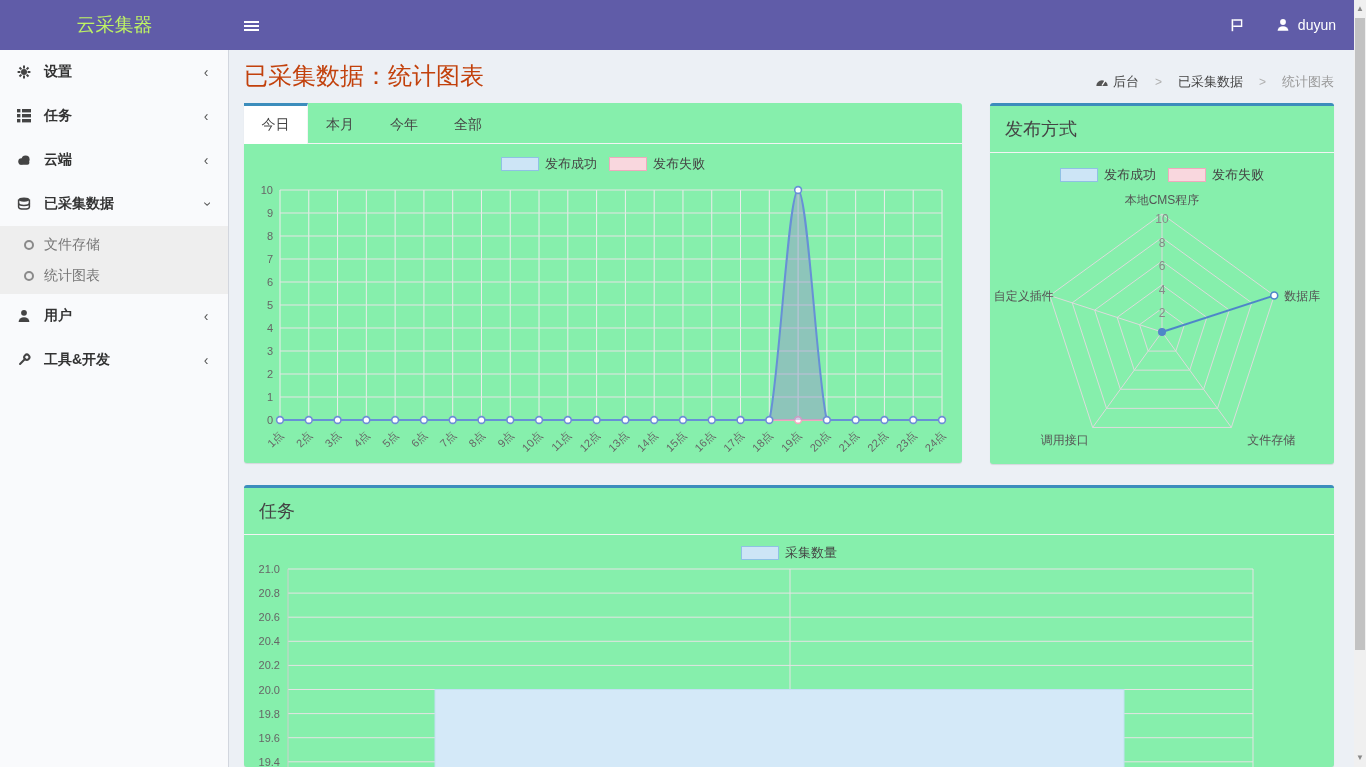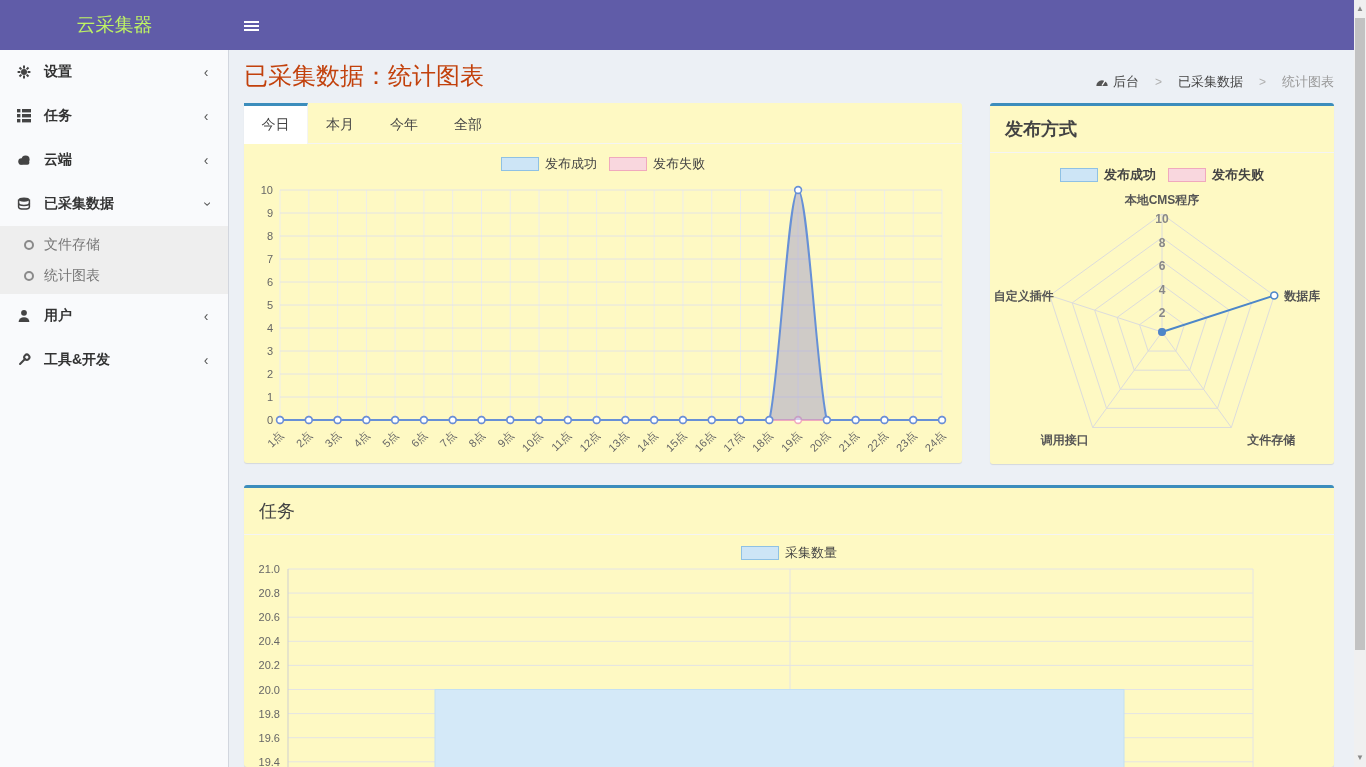--- a/index.html
+++ b/index.html
@@ -26,24 +26,24 @@
   .ring { width:10px; height:10px; border:2px solid #8a8a8a; border-radius:50%; margin-right:10px; }
 
   
   .page-title { position:absolute; left:244px; top:60px; font-size:24px; color:#c2410c; font-weight:normal; }
   .breadcrumb { position:absolute; right:32px; top:73px; display:flex; align-items:center; gap:16px; font-size:13px; }
   .breadcrumb .bc { color:#444; cursor:pointer; display:flex; align-items:center; gap:4px; }
   .breadcrumb .bc.current { color:#999; cursor:default; }
   .breadcrumb .sep { color:#b0b0b0; font-size:12px; }
 
   
-  .box { position:absolute; background:#fef9c3; box-shadow:0 1px 1px rgba(0,0,0,0.1); border-radius:3px; }
+  .box { position:absolute; background:#86efac; box-shadow:0 1px 1px rgba(0,0,0,0.1); border-radius:3px; }
   .box.accent { border-top:3px solid #3c8dbc; }
   #box-tabs  { left:244px; top:103px; width:718px; height:360px; }
-  #box-radar { left:990px; top:103px; width:344px; height:361px;font-weight:bold; }
+  #box-radar { left:990px; top:103px; width:344px; height:361px; }
   #box-tasks { left:244px; top:485px; width:1090px; height:282px; overflow:hidden; }
   .box-header { padding:11px 15px; font-size:18px; color:#444; border-bottom:1px solid #f4f4f4; }
 
   
   .tabbar { height:41px; border-bottom:1px solid #f4f4f4; display:flex; }
   .tab { width:64px; text-align:center; line-height:36px; font-size:14px; color:#444; cursor:pointer; border-top:3px solid transparent; }
   .tab.active { border-top:3px solid #3c8dbc; border-right:1px solid #f4f4f4; background:#fff; height:41px; }
 
   
   .legend { display:flex; justify-content:center; align-items:center; gap:12px; }
@@ -67,20 +67,35 @@
 </head>
 <body>
 
 <div class="navbar">
   <div class="brand">云采集器</div>
   <div class="hamburger">
       <i></i>
       <i></i>
       <i></i>
     </div>
+  <div class="nav-right">
+    <div class="nav-flag">
+      <svg width="16" height="16" viewBox="0 0 16 16">
+          <path d="M3.4 2.2 V14.2" stroke="#fff" stroke-width="1.6" fill="none"></path>
+          <path d="M4.2 3 H12.6 V9.2 H4.2" stroke="#fff" stroke-width="1.4" fill="none"></path>
+        </svg>
+    </div>
+    <div class="nav-user">
+      <svg width="16" height="16" viewBox="0 0 16 16">
+          <circle cx="8" cy="5" r="2.9" fill="#fff"></circle>
+          <path d="M2.6 13.8 a5.4 4.6 0 0 1 10.8 0 z" fill="#fff"></path>
+        </svg>
+      <span>duyun</span>
+    </div>
+  </div>
 </div>
 
 <div class="sidebar">
   <div id="sidebar-menu">
       <div class="side-item">
         <span class="ic">
           <svg width="16" height="16" viewBox="0 0 16 16">
             <circle cx="8" cy="8" r="3" fill="#444"></circle>
             <line x1="8" y1="1.6" x2="8" y2="4.4" stroke="#444" stroke-width="2"></line>
             <line x1="8" y1="11.6" x2="8" y2="14.4" stroke="#444" stroke-width="2"></line>

